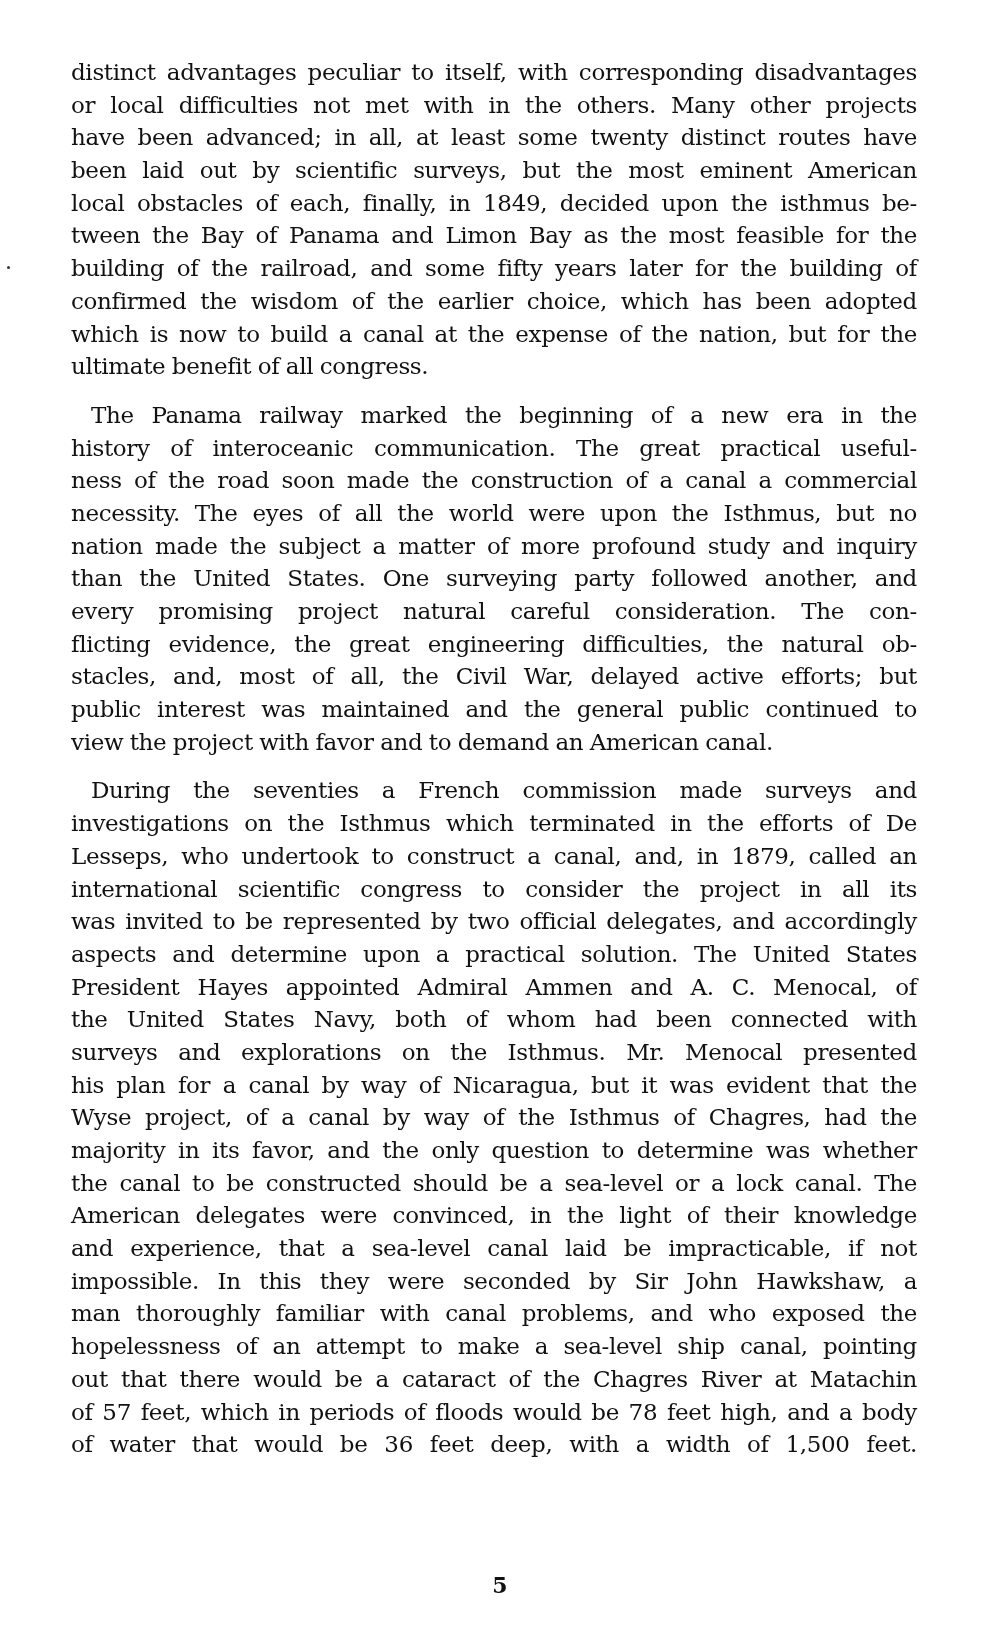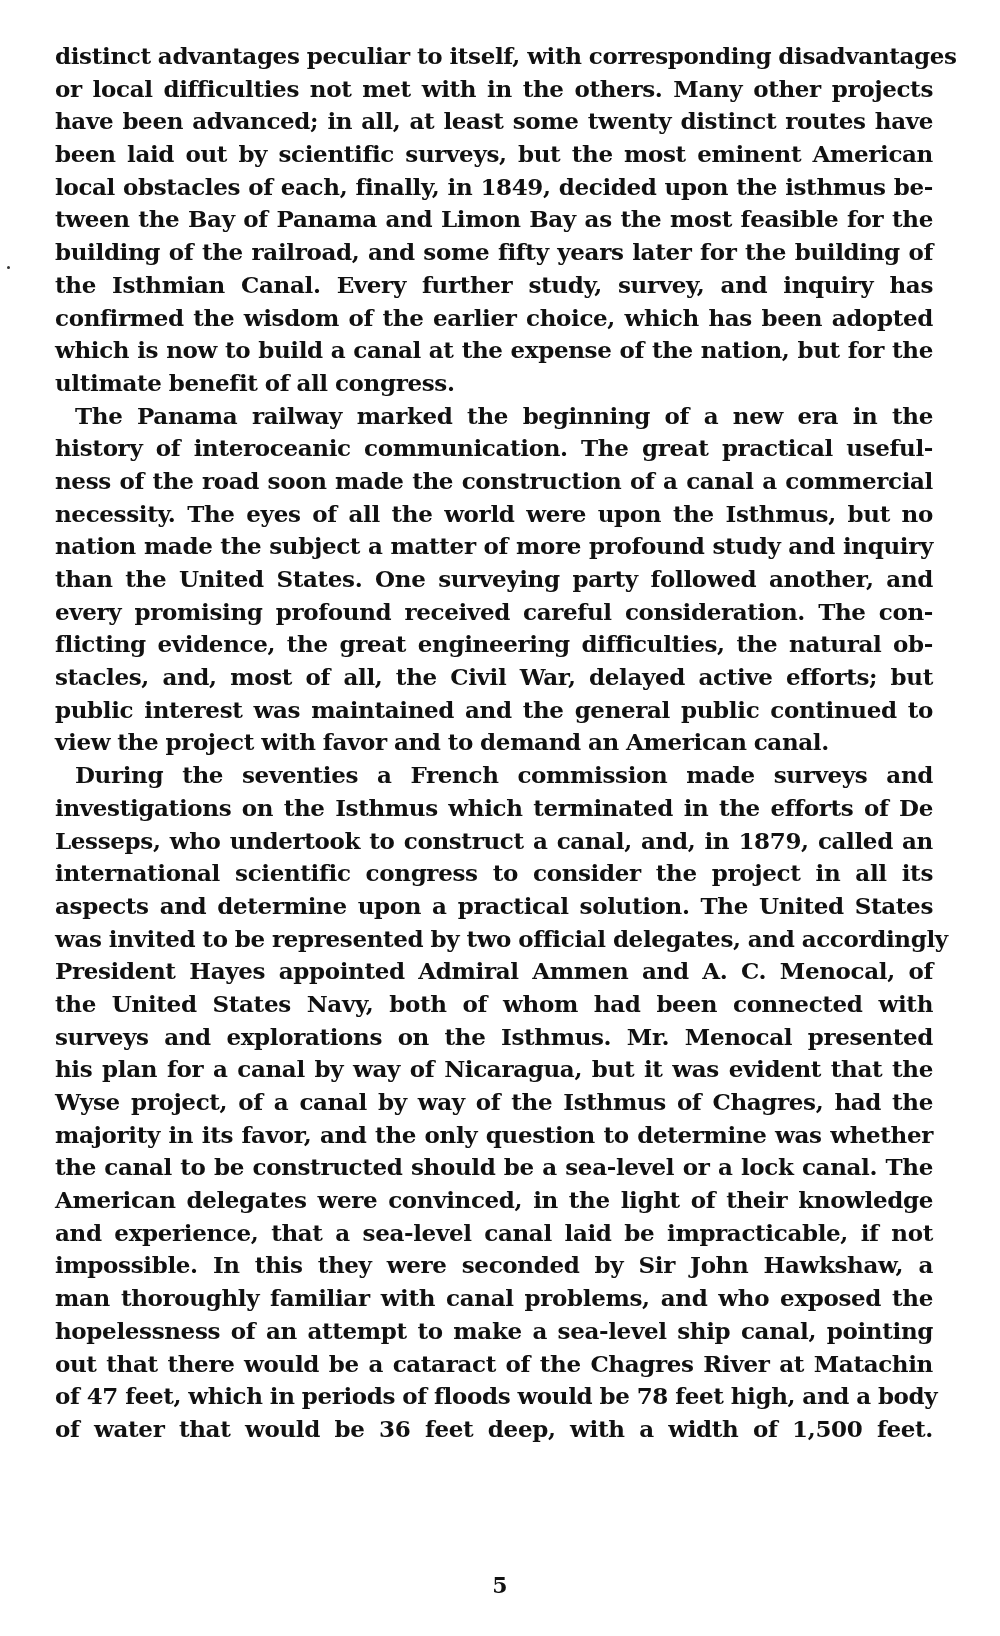--- a/index.html
+++ b/index.html
@@ -15,27 +15,26 @@
       font-family: "DejaVu Serif", "Liberation Serif", serif;
       color: #111111;
     }
     .page {
       position: absolute;
       left: 55px;
       top: 40px;
       width: 878px;
     }
     .para {
-      margin: 0;
+      margin: 16px;
       font-size: 23px;
       line-height: 32.7px;
       text-align: justify;
       letter-spacing: -0.35px;
       word-spacing: -0.5px;
-      font-weight: bold;
     }
     .line {
       display: block;
       text-align: justify;
       text-align-last: justify;
       white-space: nowrap;
       height: 32.7px;
     }
     .line.last {
       text-align-last: left;
@@ -70,58 +69,57 @@
 <div class="page">
 
   <p class="para">
     <span class="line">distinct advantages peculiar to itself, with corresponding disadvantages</span>
     <span class="line">or local difficulties not met with in the others.  Many other projects</span>
     <span class="line">have been advanced; in all, at least some twenty distinct routes have</span>
     <span class="line">been laid out by scientific surveys, but the most eminent American</span>
     <span class="line">local obstacles of each, finally, in 1849, decided upon the isthmus be-</span>
     <span class="line">tween the Bay of Panama and Limon Bay as the most feasible for the</span>
     <span class="line">building of the railroad, and some fifty years later for the building of</span>
-    <span class="line">the Isthmian Canal.  Every further study, survey, and inquiry has</span>
     <span class="line">confirmed the wisdom of the earlier choice, which has been adopted</span>
     <span class="line">which is now to build a canal at the expense of the nation, but for the</span>
     <span class="line last">ultimate benefit of all congress.</span>
   </p>
 
   <p class="para">
     <span class="line indent">The Panama railway marked the beginning of a new era in the</span>
     <span class="line">history of interoceanic communication.  The great practical useful-</span>
     <span class="line">ness of the road soon made the construction of a canal a commercial</span>
     <span class="line">necessity.  The eyes of all the world were upon the Isthmus, but no</span>
     <span class="line">nation made the subject a matter of more profound study and inquiry</span>
     <span class="line">than the United States.  One surveying party followed another, and</span>
-    <span class="line">every promising profound received careful consideration.  The con-</span>
+    <span class="line">every promising project natural careful consideration.  The con-</span>
     <span class="line">flicting evidence, the great engineering difficulties, the natural ob-</span>
     <span class="line">stacles, and, most of all, the Civil War, delayed active efforts; but</span>
     <span class="line">public interest was maintained and the general public continued to</span>
     <span class="line last">view the project with favor and to demand an American canal.</span>
   </p>
 
   <p class="para">
     <span class="line indent">During the seventies a French commission made surveys and</span>
     <span class="line">investigations on the Isthmus which terminated in the efforts of De</span>
     <span class="line">Lesseps, who undertook to construct a canal, and, in 1879, called an</span>
     <span class="line">international scientific congress to consider the project in all its</span>
+    <span class="line">was invited to be represented by two official delegates, and accordingly</span>
     <span class="line">aspects and determine upon a practical solution.  The United States</span>
-    <span class="line">was invited to be represented by two official delegates, and accordingly</span>
     <span class="line">President Hayes appointed Admiral Ammen and A. C. Menocal, of</span>
     <span class="line">the United States Navy, both of whom had been connected with</span>
     <span class="line">surveys and explorations on the Isthmus.  Mr. Menocal presented</span>
     <span class="line">his plan for a canal by way of Nicaragua, but it was evident that the</span>
     <span class="line">Wyse project, of a canal by way of the Isthmus of Chagres, had the</span>
     <span class="line">majority in its favor, and the only question to determine was whether</span>
     <span class="line">the canal to be constructed should be a sea-level or a lock canal.  The</span>
     <span class="line">American delegates were convinced, in the light of their knowledge</span>
     <span class="line">and experience, that a sea-level canal laid be impracticable, if not</span>
     <span class="line">impossible.  In this they were seconded by Sir John Hawkshaw, a</span>
     <span class="line">man thoroughly familiar with canal problems, and who exposed the</span>
     <span class="line">hopelessness of an attempt to make a sea-level ship canal, pointing</span>
     <span class="line">out that there would be a cataract of the Chagres River at Matachin</span>
-    <span class="line">of 47 feet, which in periods of floods would be 78 feet high, and a body</span>
+    <span class="line">of 57 feet, which in periods of floods would be 78 feet high, and a body</span>
     <span class="line">of water that would be 36 feet deep, with a width of 1,500 feet.</span>
   </p>
 </div>
 
 <div class="page-number">5</div>
 
 </body></html>

